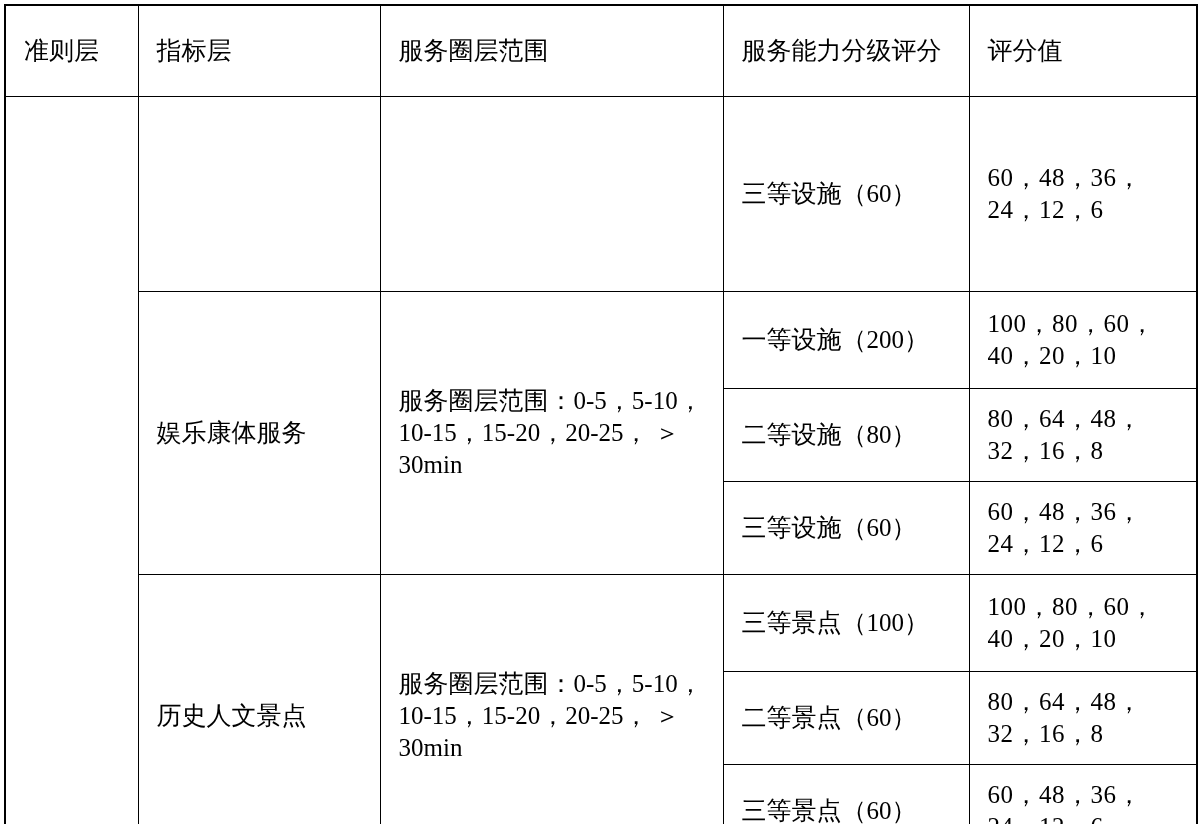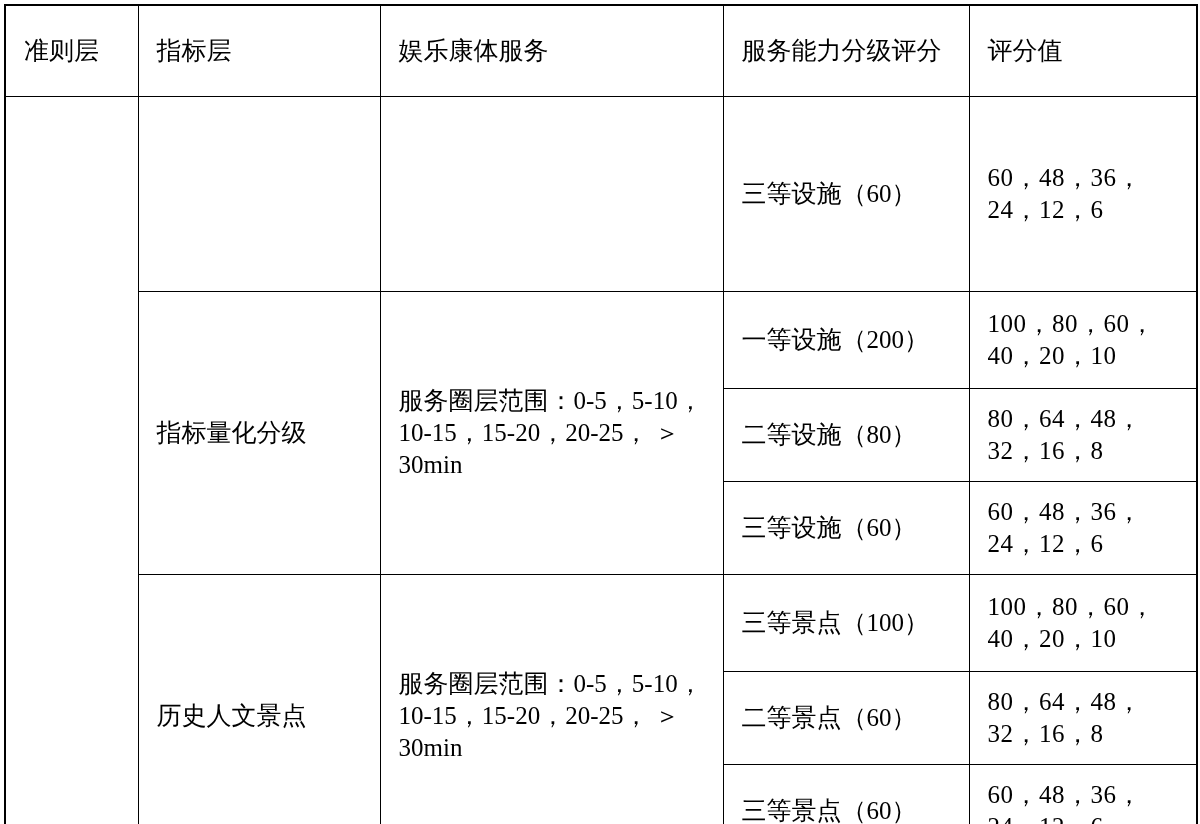--- a/index.html
+++ b/index.html
@@ -81,35 +81,35 @@
       <col class="c1">
         <col class="c2">
         <col class="c3">
         <col class="c4">
         <col class="c5">
     </colgroup>
     <tbody>
       <tr class="hdr">
         <td>准则层</td>
         <td>指标层</td>
-        <td>娱乐康体服务</td>
+        <td>服务圈层范围</td>
         <td>服务能力分级评分</td>
         <td>评分值</td>
       </tr>
 
       <tr class="row-tall">
         <td rowspan="7" class="blank"></td>
         <td class="blank cell-name"></td>
         <td class="blank cell-quant"></td>
         <td class="cell-score">三等设施（60）</td>
         <td class="cell-value">60，48，36，24，12，6</td>
       </tr>
 
       <tr class="row-mid">
-        <td rowspan="3" class="cell-name">指标量化分级</td>
+        <td rowspan="3" class="cell-name">娱乐康体服务</td>
         <td rowspan="3" class="cell-quant">服务圈层范围：0-5，5-10，10-15，15-20，20-25， ＞30min</td>
         <td class="cell-score">一等设施（200）</td>
         <td class="cell-value">100，80，60，40，20，10</td>
       </tr>
       <tr class="row-two">
         <td class="cell-score">二等设施（80）</td>
         <td class="cell-value">80，64，48，32，16，8</td>
       </tr>
       <tr class="row-two">
         <td class="cell-score">三等设施（60）</td>

